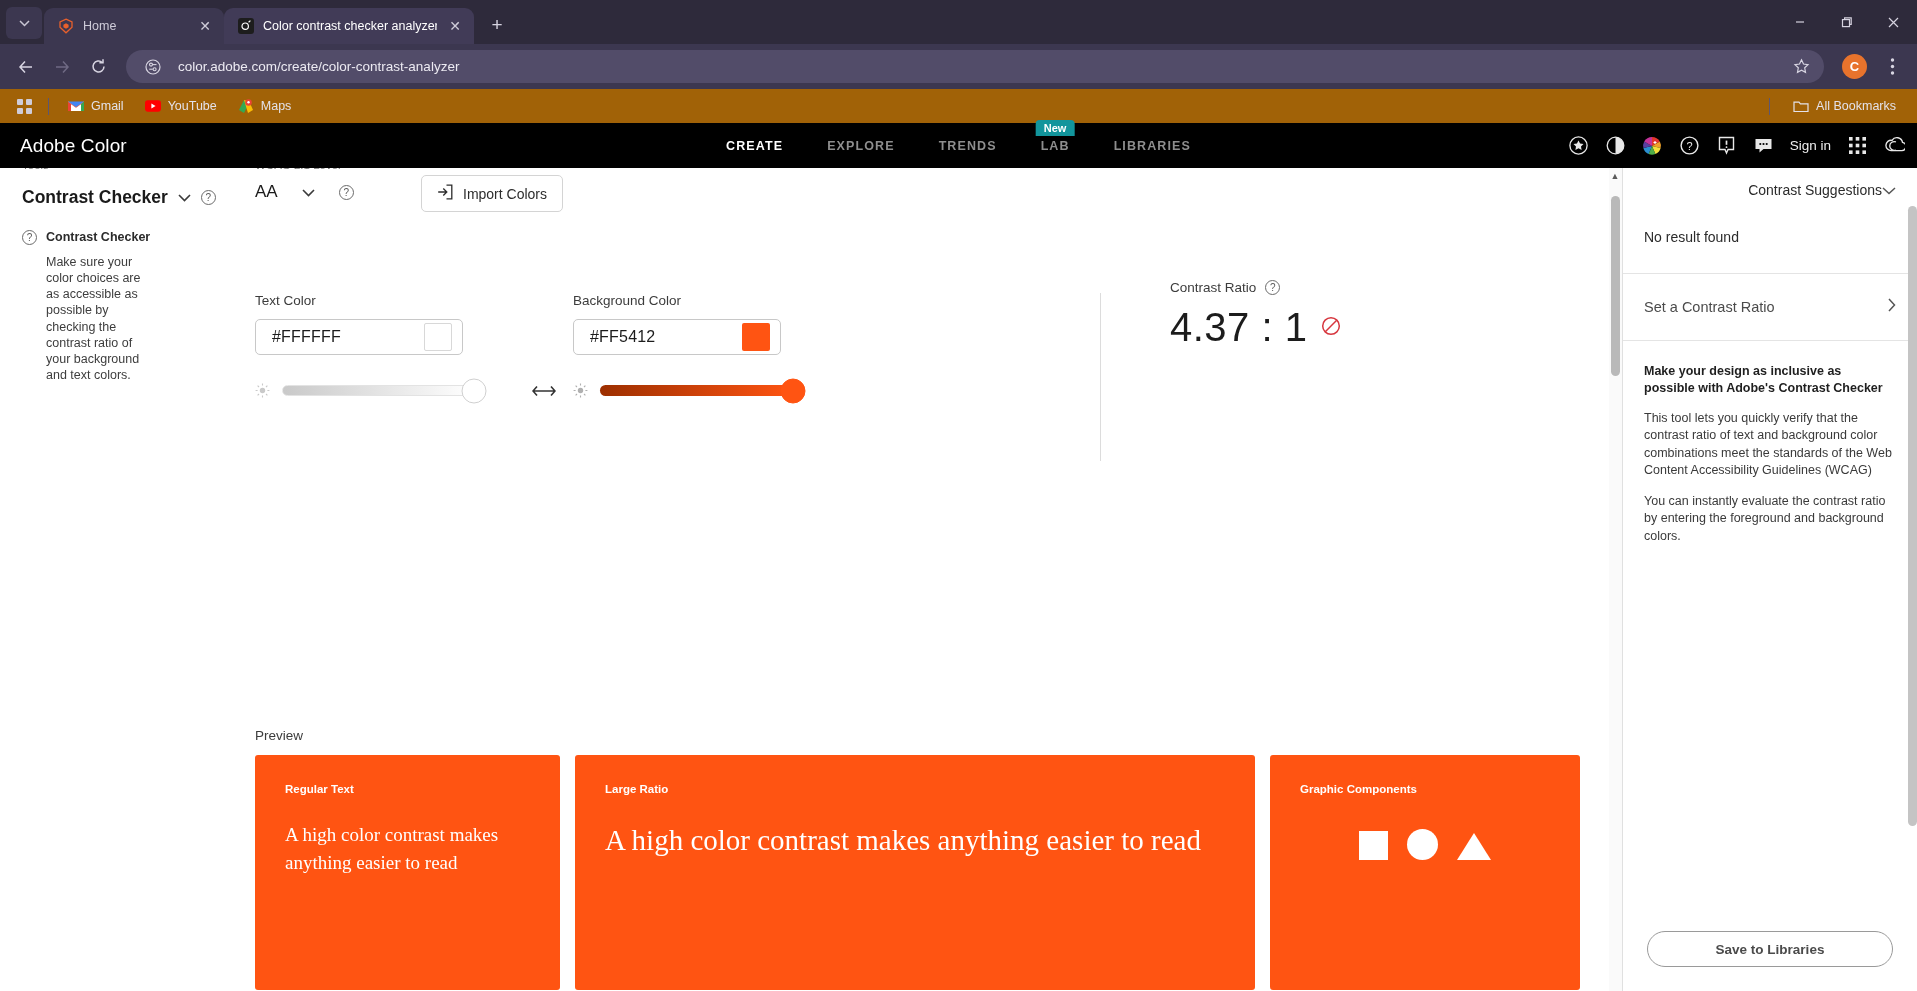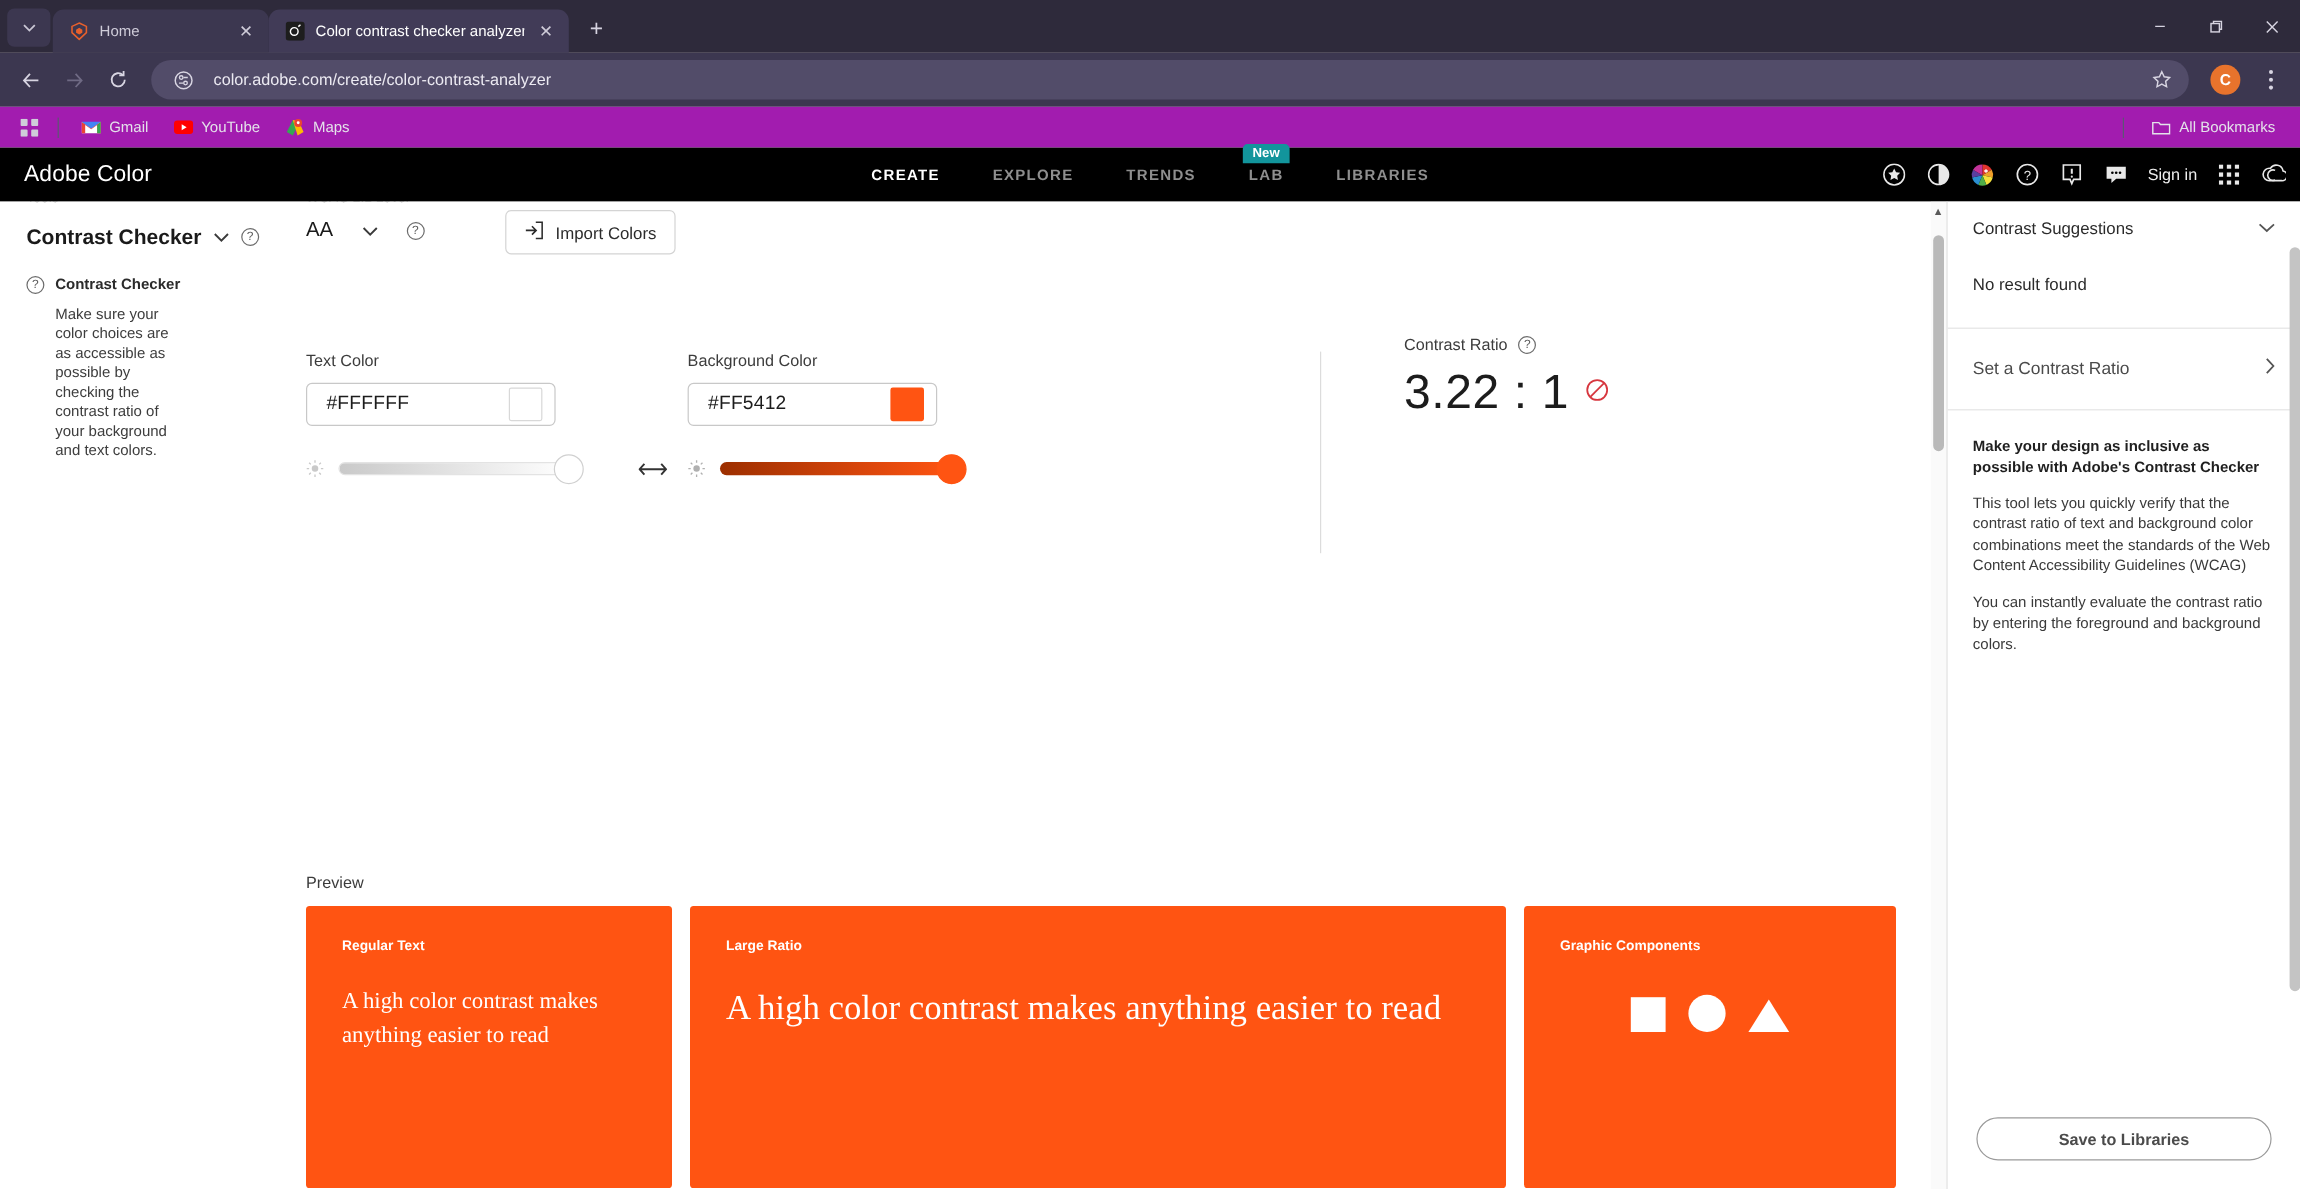--- a/index.html
+++ b/index.html
@@ -54,21 +54,21 @@
     cursor: text;
   }
   .omnibox .url { color: #eceaf2; font-size: 13.5px; flex: 1; white-space: nowrap; overflow: hidden; }
   .tb-icon { width: 30px; height: 30px; display: flex; align-items: center;
     justify-content: center; color: #d8d5e2; cursor: pointer; }
   .avatar-c { width: 25px; height: 25px; border-radius: 50%; background: #e8732c;
     color: #fff; font-size: 13px; display: flex; align-items: center;
     justify-content: center; margin: 0 6px; cursor: pointer; font-weight: bold;}
 
   .bookmarks {
-    height: 34px; background: #a21caf; display: flex; align-items: center;
+    height: 34px; background: #a16207; display: flex; align-items: center;
     padding: 0 10px; gap: 3px; flex: 0 0 34px; position: relative;
   }
   .bm-apps { width: 28px; height: 26px; display: flex; align-items: center;
     justify-content: center; color: #cfccd9; cursor: pointer; }
   .bm-sep { width: 1px; height: 17px; background: #5c5673; margin: 0 7px; }
   .bm {
     display: flex; align-items: center; gap: 7px; padding: 4px 9px;
     border-radius: 5px; color: #e4e2ea; font-size: 12.5px; cursor: pointer;
   }
   .bm-ico { width: 16px; height: 16px; display: flex; align-items: center; justify-content: center; }
@@ -183,21 +183,21 @@
   .sq { width: 29px; height: 29px; }
   .ci { width: 31px; height: 31px; border-radius: 50%; }
   .tri { width: 0; height: 0; border-left: 17px solid transparent; border-right: 17px solid transparent; }
 
   
   .rightpanel {
     width: 295px; flex: 0 0 295px; border-left: 1px solid #e0e0e0;
     display: flex; flex-direction: column; position: relative; background: #fff;
   }
   .rp-header {
-    display: flex; align-items: center; justify-content: space-between;
+    display: flex; align-items: center; justify-content: flex-end;
     padding: 13px 21px 0 21px; cursor: pointer;
   }
   .rp-title { font-size: 14px; color: #2b2b2b; }
   .rp-noresult { font-size: 14px; color: #2b2b2b; padding: 30px 21px 28px 21px; }
   .rp-divider { height: 1px; background: #e4e4e4; }
   .rp-row {
     display: flex; align-items: center; justify-content: space-between;
     padding: 24px 21px; cursor: pointer;
   }
   .rp-row-label { font-size: 14.5px; color: #4b4b4b; }
@@ -569,21 +569,21 @@
       </div>
 
       <div class="vdivider"></div>
 
       <div class="ratio-box">
         <div class="ratio-label-row">
           <span class="ratio-label">Contrast Ratio</span>
           <span class="qmark">?</span>
         </div>
         <div class="ratio-value-row">
-          <span class="ratio-value">3.22 : 1</span>
+          <span class="ratio-value">4.37 : 1</span>
           <span>
             <svg width="20" height="20" viewBox="0 0 20 20">
                 <circle cx="10" cy="10" r="8.3" fill="none" stroke="#D7373F" stroke-width="1.5"></circle>
                 <path d="M4.3 15.7L15.7 4.3" stroke="#D7373F" stroke-width="1.5"></path>
               </svg>
           </span>
         </div>
       </div>
 
       <div class="preview-wrap">

